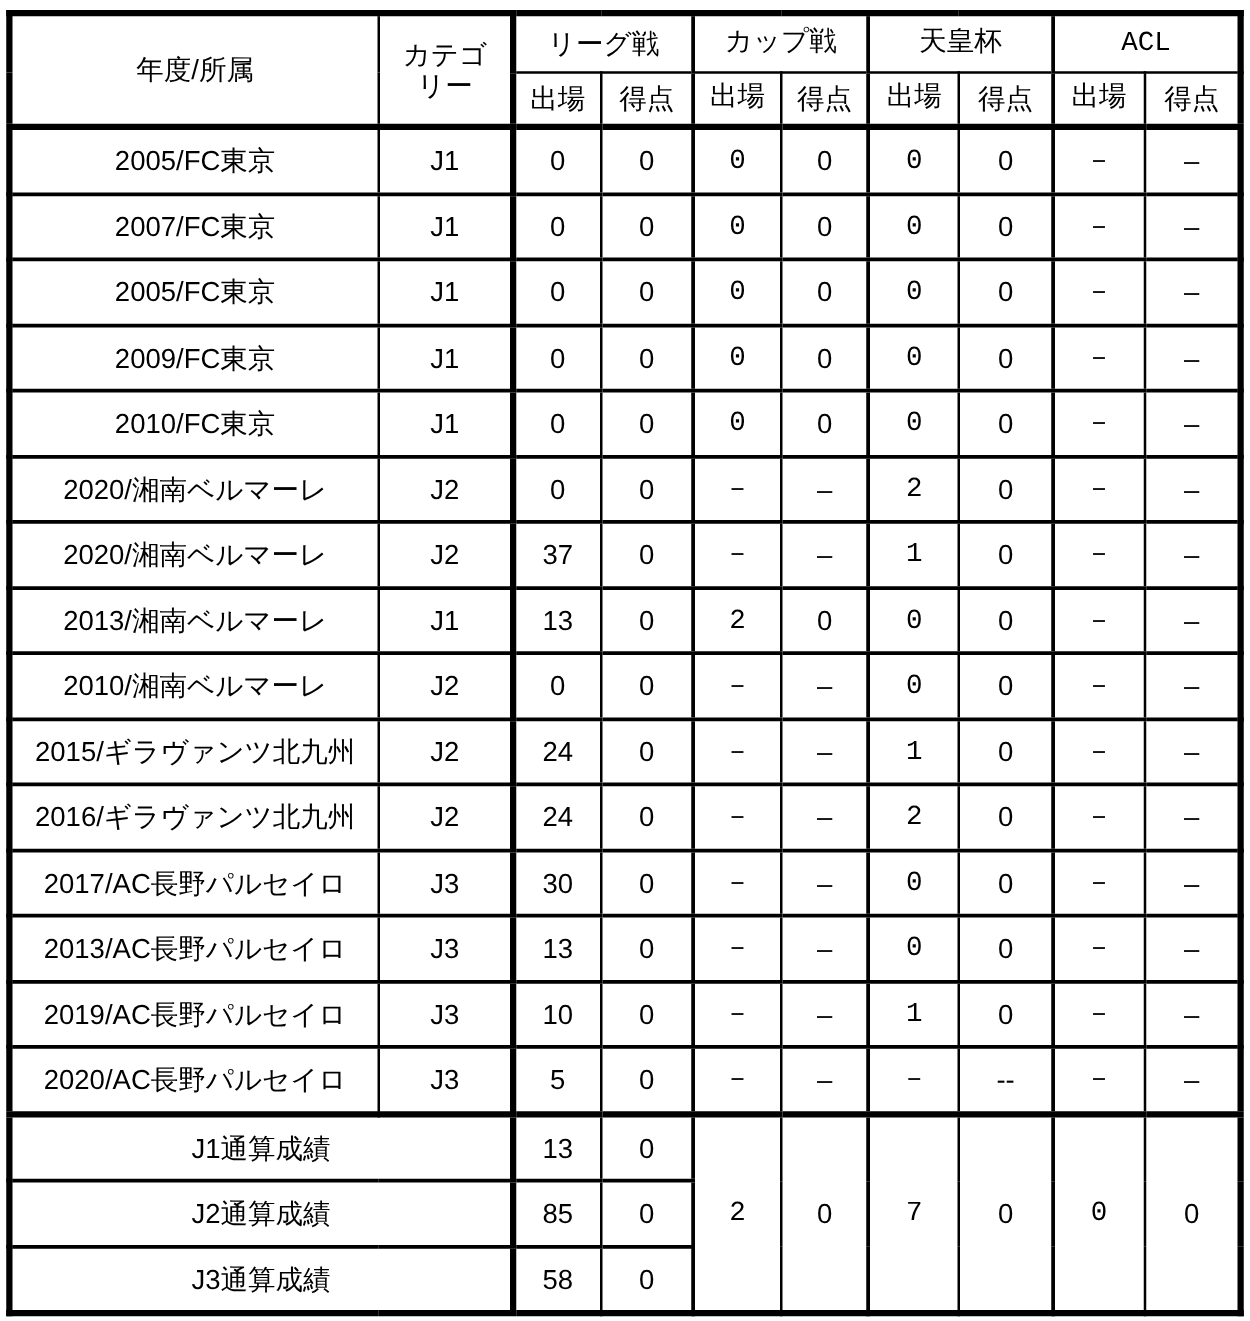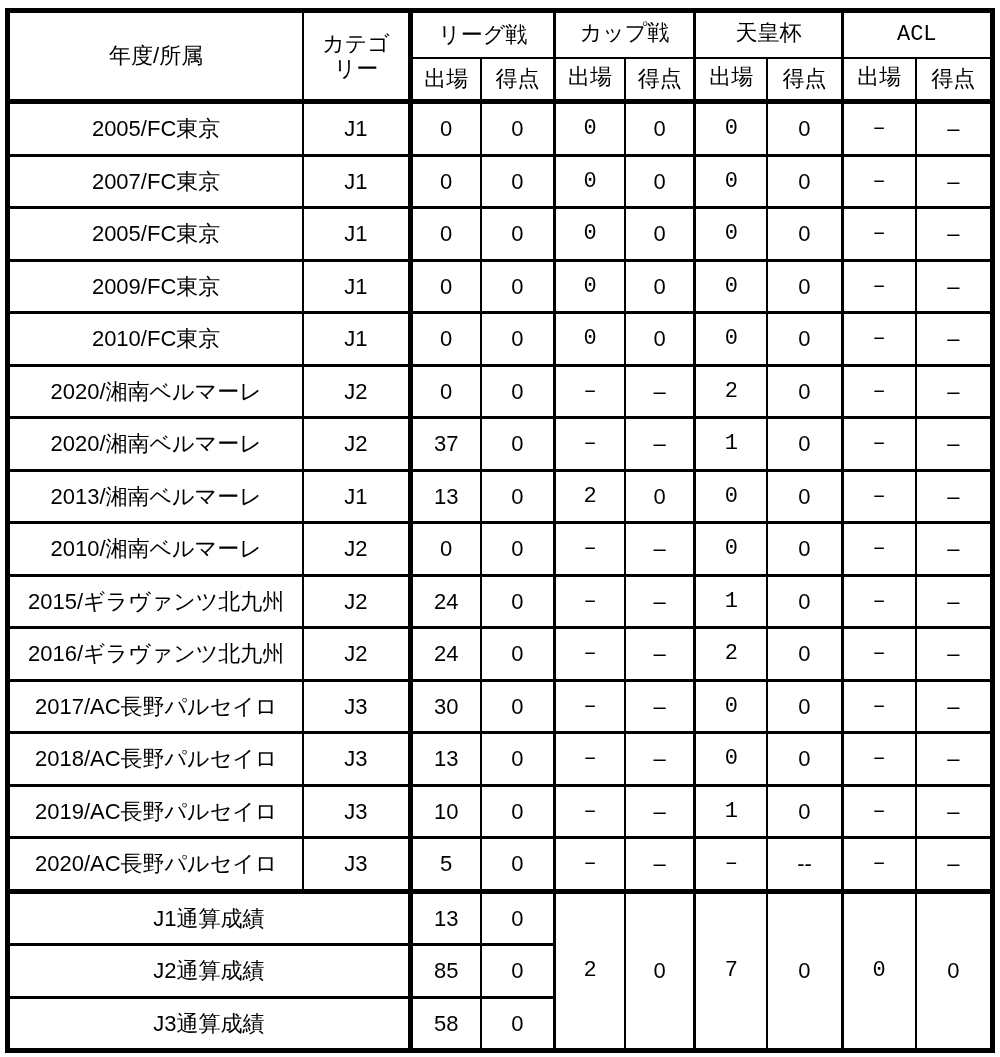--- a/index.html
+++ b/index.html
@@ -233,21 +233,21 @@
       <td class="thickL">30</td>
       <td>0</td>
       <td class="groupL">–</td>
       <td>–</td>
       <td class="groupL">0</td>
       <td>0</td>
       <td class="groupL">–</td>
       <td>–</td>
     </tr>
     <tr>
-      <td>2018/AC長野パルセイロ</td>
+      <td>2013/AC長野パルセイロ</td>
       <td>J3</td>
       <td class="thickL">13</td>
       <td>0</td>
       <td class="groupL">–</td>
       <td>–</td>
       <td class="groupL">0</td>
       <td>0</td>
       <td class="groupL">–</td>
       <td>–</td>
     </tr>

